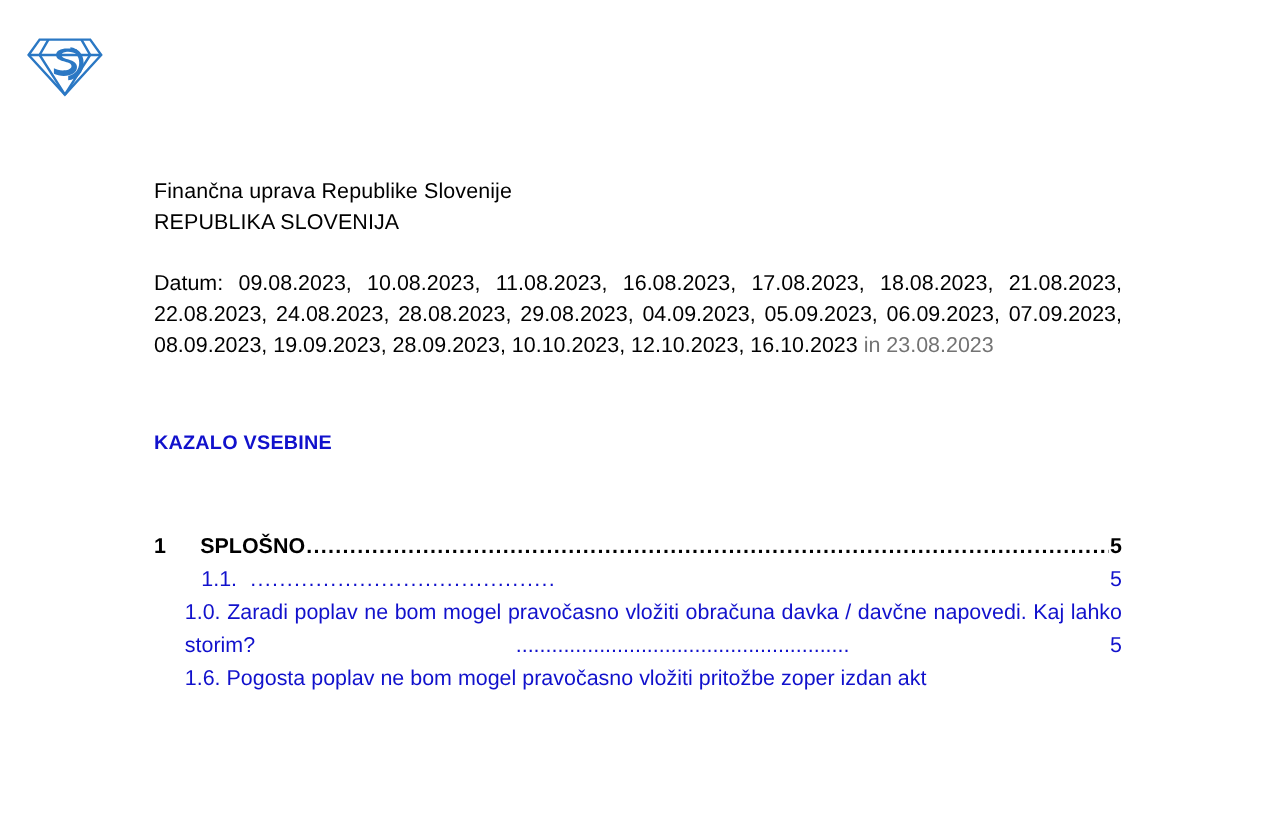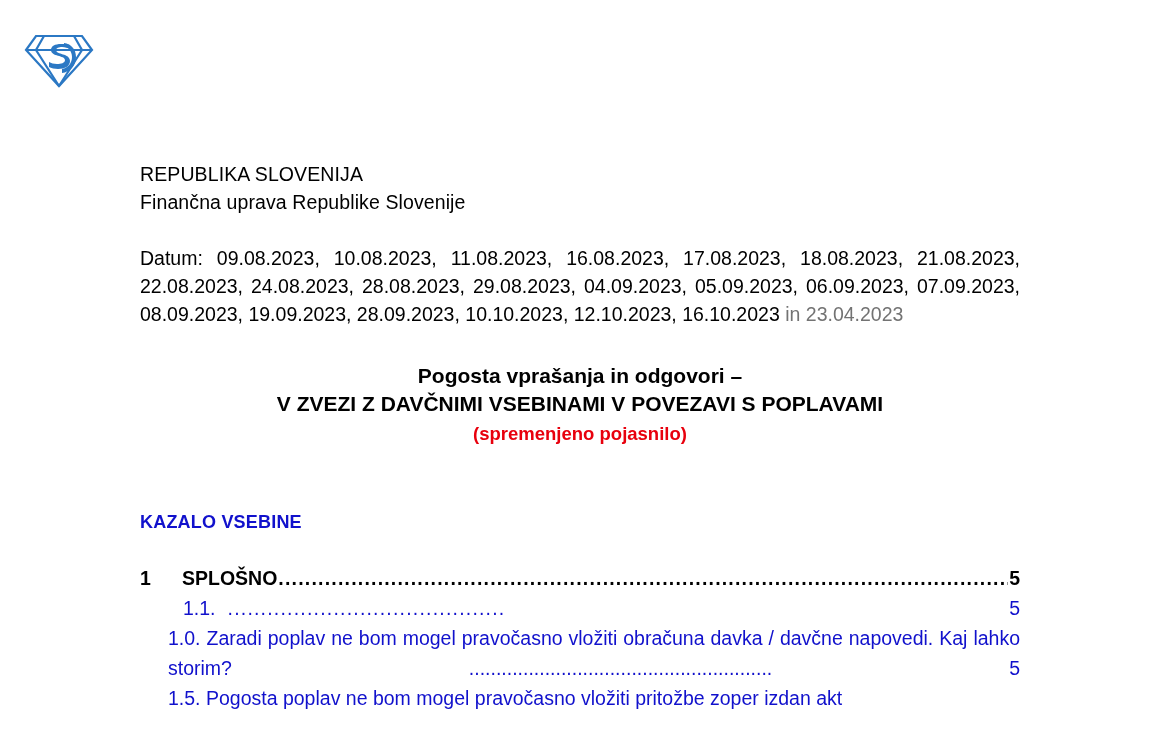--- a/index.html
+++ b/index.html
@@ -99,21 +99,21 @@
     align-items: baseline;
     font-size: 19.5px;
     font-weight: bold;
     color: #000000;
     line-height: 30px;
   }
   .toc-l1 .num {
     width: 42px;
     flex: 0 0 42px;
   }
-  .toc-l1 .label { white-space: nowrap; }
+  .toc-l1 .label { white-space: nowrap; margin-top: 39px; }
   .toc-l1 .leader {
     flex: 1 1 auto;
     overflow: hidden;
     white-space: nowrap;
     margin: 0 1px;
     font-weight: bold;
     letter-spacing: 1.2px;
   }
   .toc-l1 .page-no { flex: 0 0 auto; }
 
@@ -171,38 +171,33 @@
       </g>
       <g fill="#2b78c4" stroke="none">
         <path d="M41 14 c-6 0 -10 2 -10 6 c0 7 14 5 14 10 c0 3 -4 4 -8 4 c-3 0 -6 -1 -8 -2 l0 5 c2 1 6 2 9 2 c7 0 12 -3 12 -8 c0 -8 -14 -6 -14 -11 c0 -2 3 -3 6 -3 c3 0 6 1 8 2 l0 -4 c-2 -1 -5 -1 -9 -1 z"></path>
         <path d="M44 13 c7 1 12 6 12 14 c0 9 -6 15 -14 16 l0 -4 c6 -1 10 -6 10 -12 c0 -6 -4 -10 -8 -11 z"></path>
       </g>
     </svg>
   </div>
 
   <div class="doc">
 
+    <div class="header-line">Finančna uprava Republike Slovenije</div>
     <div class="header-line">REPUBLIKA SLOVENIJA</div>
-    <div class="header-line">Finančna uprava Republike Slovenije</div>
 
     <div class="spacer-md"></div>
 
 
     <div class="dates">
       <span>Datum:</span>
       <span>09.08.2023,  10.08.2023,  11.08.2023,  16.08.2023,  17.08.2023,  18.08.2023, 21.08.2023,    22.08.2023,    24.08.2023,    28.08.2023,    29.08.2023,    04.09.2023, 05.09.2023,    06.09.2023,    07.09.2023,    08.09.2023,    19.09.2023,    28.09.2023, 10.10.2023, 12.10.2023, 16.10.2023</span>
       <span class="red">in</span>
-      <span class="red">23.04.2023</span>
+      <span class="red">23.08.2023</span>
     </div>
 
-    <div class="title-block">
-      <div class="title-1">Pogosta vprašanja in odgovori –</div>
-      <div class="title-2">V ZVEZI Z DAVČNIMI VSEBINAMI V POVEZAVI S POPLAVAMI</div>
-      <div class="title-3">(spremenjeno pojasnilo)</div>
-    </div>
 
     <div class="toc-heading">KAZALO VSEBINE</div>
 
     <div class="toc">
 
       <div class="toc-l1">
         <span class="num">1</span>
         <span class="label">SPLOŠNO</span>
         <span class="leader">.................................................................................................................</span>
         <span class="page-no">5</span>
@@ -219,19 +214,19 @@
       <div class="toc-wrap">
         <span class="justify-row" style="display:block;">
           <span>1.0.</span>
           <span>Zaradi poplav ne bom mogel pravočasno vložiti obračuna davka / davčne napovedi. Kaj lahko storim?</span>
           <span>........................................................</span>
           <span>5</span>
         </span>
       </div>
 
       <div class="toc-wrap">
-        <span>1.5.</span>
+        <span>1.6.</span>
         <span>Pogosta poplav ne bom mogel pravočasno vložiti pritožbe zoper izdan akt</span>
       </div>
 
     </div>
   </div>
 </div>
 
 </body></html>

